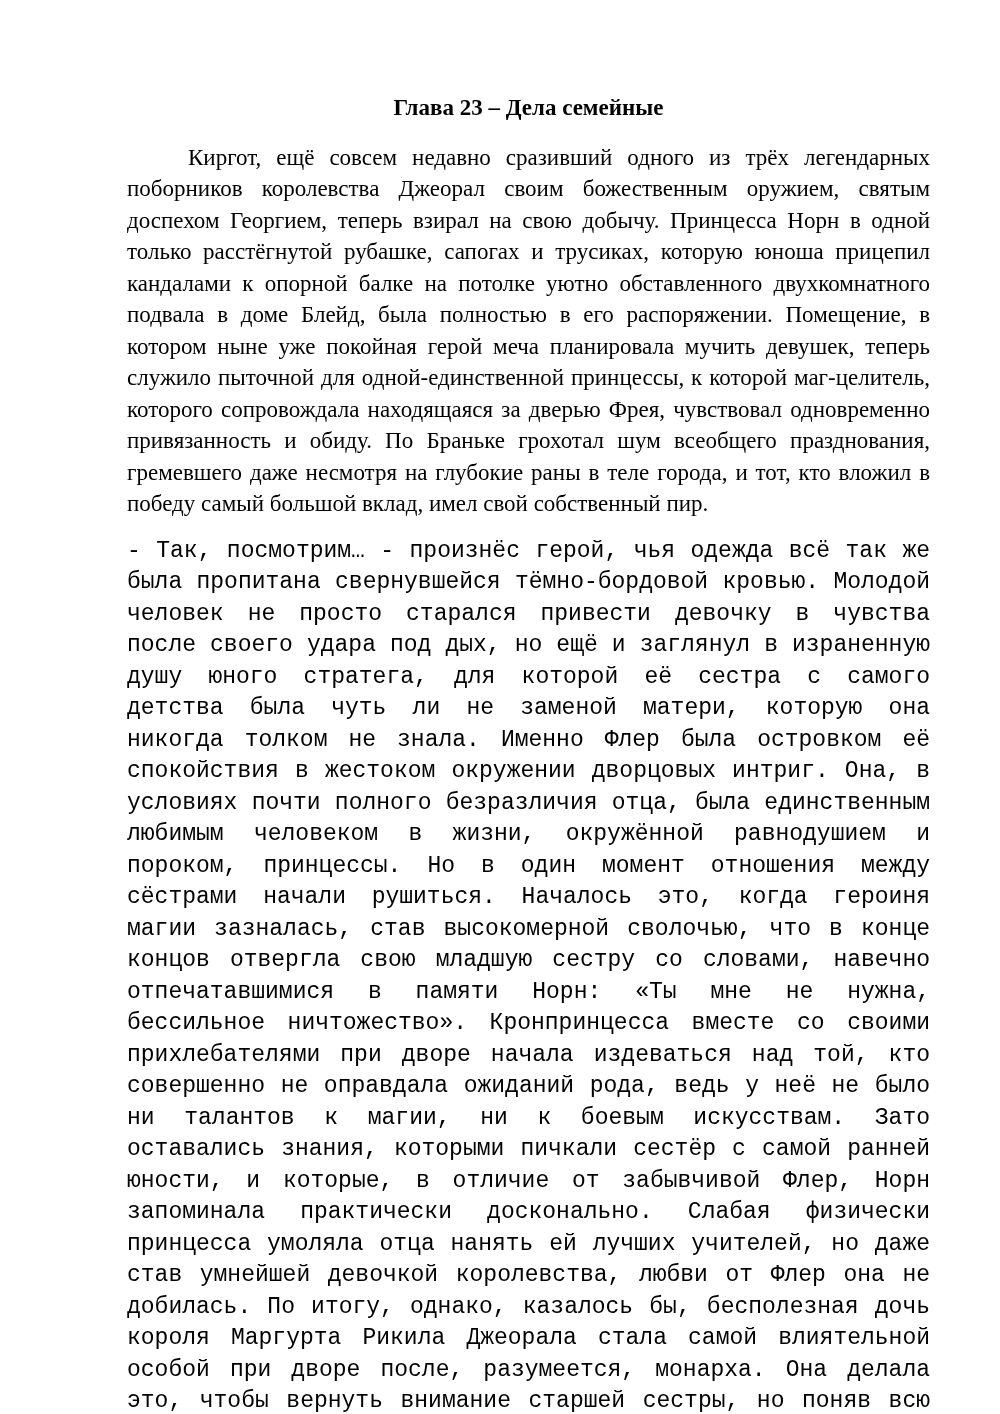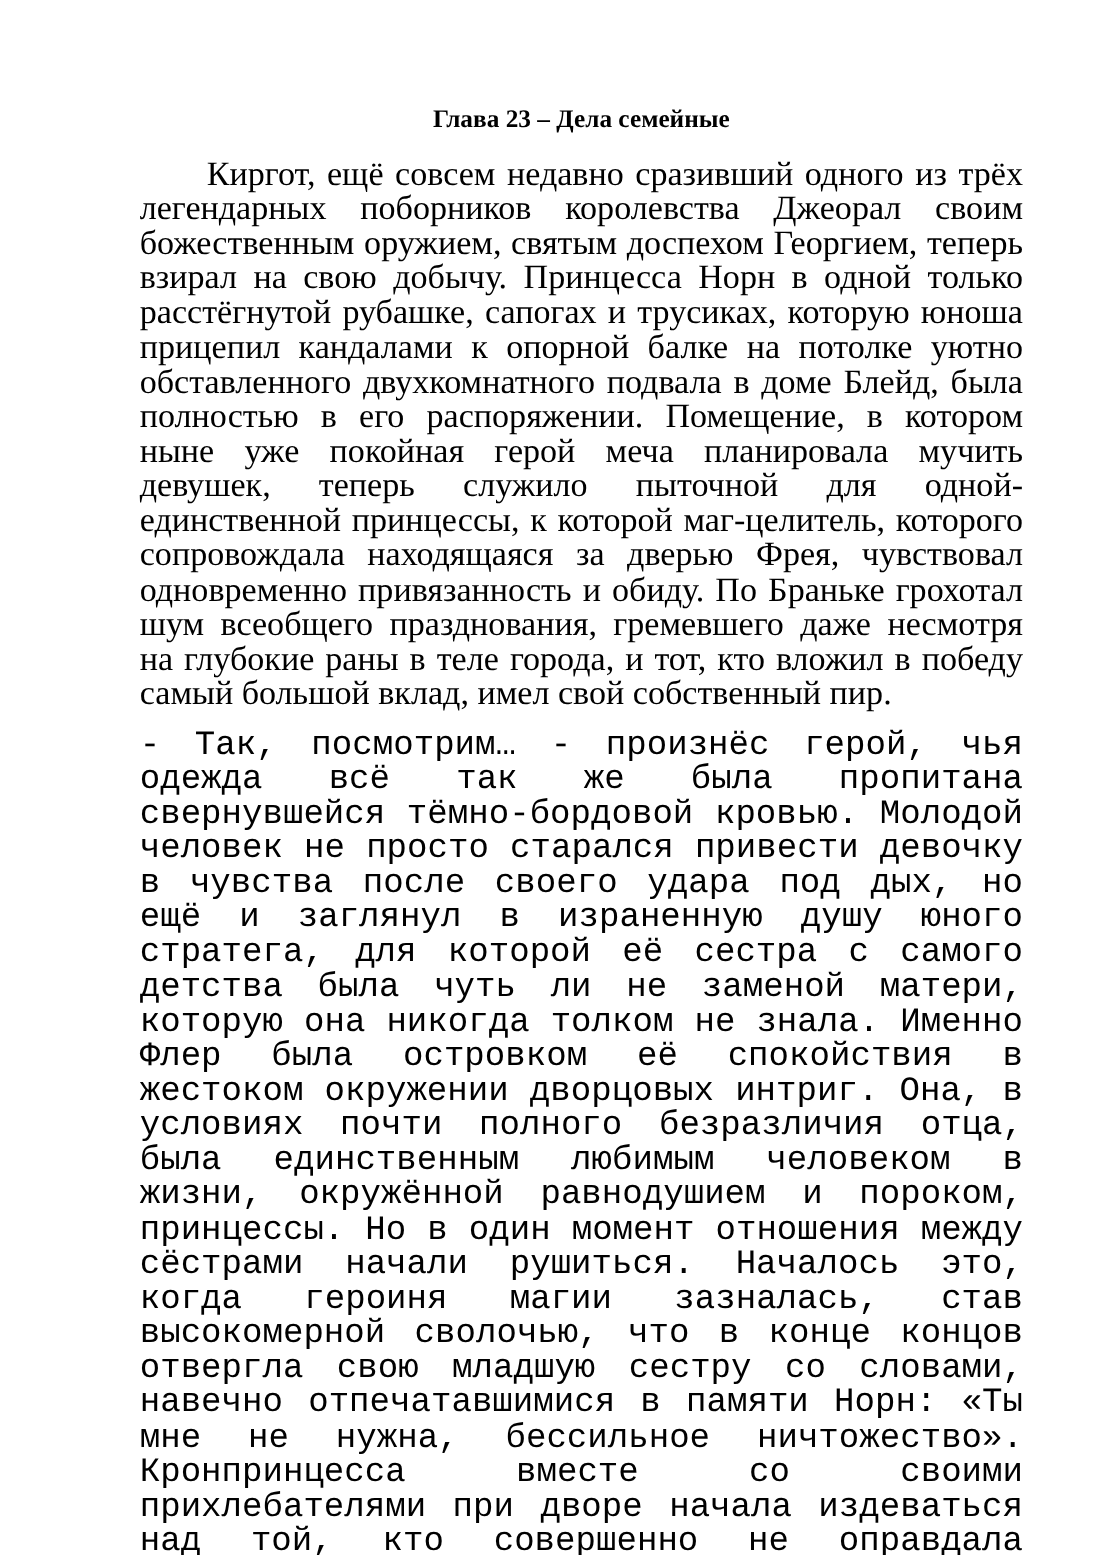--- a/index.html
+++ b/index.html
@@ -21,21 +21,21 @@
   }
   .chapter-title {
     margin: 0 0 18px 0;
     font-size: 23px;
     line-height: 31.5px;
     font-weight: 700;
     text-align: center;
   }
   .para {
     margin: 0 0 16px 0;
-    font-size: 31px;
+    font-size: 23px;
     line-height: 31.5px;
     text-align: justify;
   }
   .para-indent {
     text-indent: 61px;
   }
   .para-continues {
     text-align-last: justify;
     margin-bottom: 3px;
     font-family: Liberation Mono, monospace;

